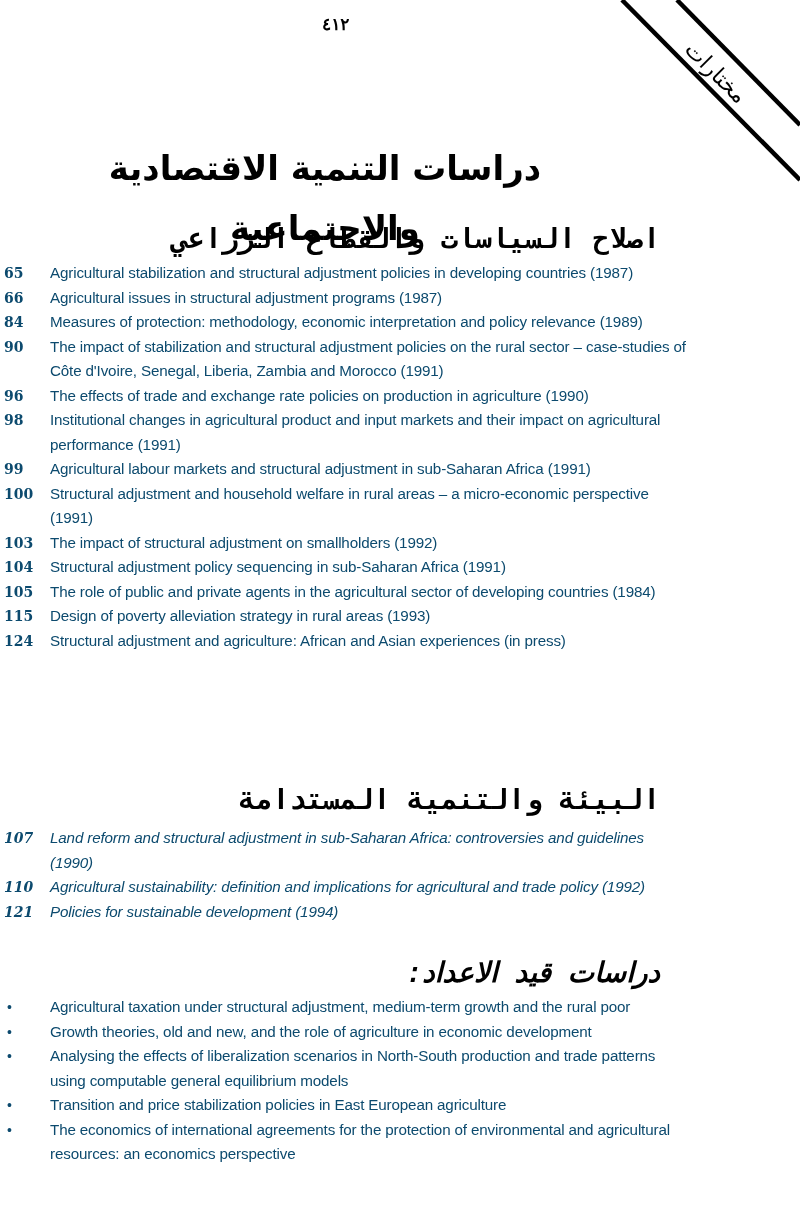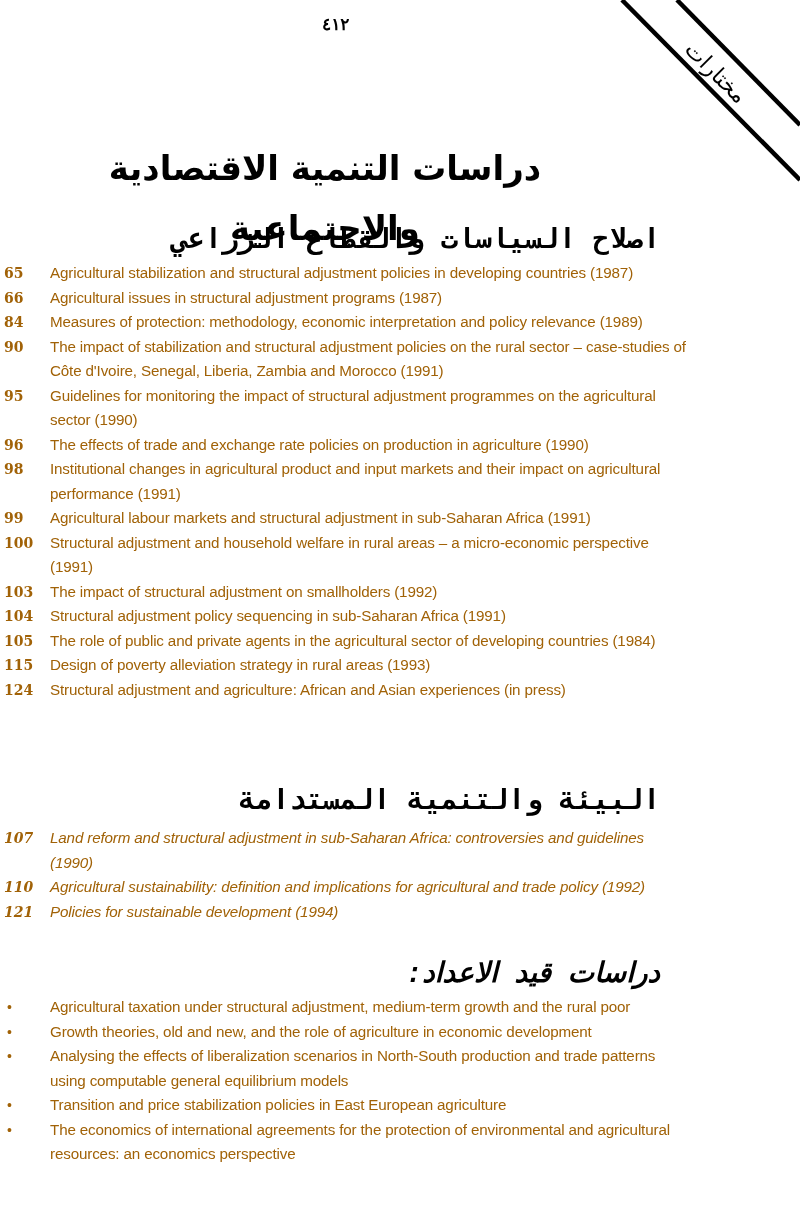--- a/index.html
+++ b/index.html
@@ -81,21 +81,21 @@
       width: 700px;
       margin: 0;
       padding: 0;
       list-style: none;
     }
     .entry {
       display: flex;
       font-family: "Liberation Sans", sans-serif;
       font-size: 15.2px;
       line-height: 24.5px;
-      color: #a16207;
+      color: #0c4a6e;
     }
     .entry-num {
       width: 50px;
       min-width: 50px;
       padding-left: 4px;
       box-sizing: border-box;
       font-weight: bold;
       font-family: "DejaVu Serif", serif;
       font-size: 14px;
     }
@@ -137,24 +137,20 @@
     </li>
   <li class="entry">
       <span class="entry-num">84</span>
       <span class="entry-text">Measures of protection: methodology, economic interpretation and policy relevance (1989)</span>
     </li>
   <li class="entry">
       <span class="entry-num">90</span>
       <span class="entry-text">The impact of stabilization and structural adjustment policies on the rural sector – case-studies of Côte d'Ivoire, Senegal, Liberia, Zambia and Morocco (1991)</span>
     </li>
   <li class="entry">
-      <span class="entry-num">95</span>
-      <span class="entry-text">Guidelines for monitoring the impact of structural adjustment programmes on the agricultural sector (1990)</span>
-    </li>
-  <li class="entry">
       <span class="entry-num">96</span>
       <span class="entry-text">The effects of trade and exchange rate policies on production in agriculture (1990)</span>
     </li>
   <li class="entry">
       <span class="entry-num">98</span>
       <span class="entry-text">Institutional changes in agricultural product and input markets and their impact on agricultural performance (1991)</span>
     </li>
   <li class="entry">
       <span class="entry-num">99</span>
       <span class="entry-text">Agricultural labour markets and structural adjustment in sub-Saharan Africa (1991)</span>

